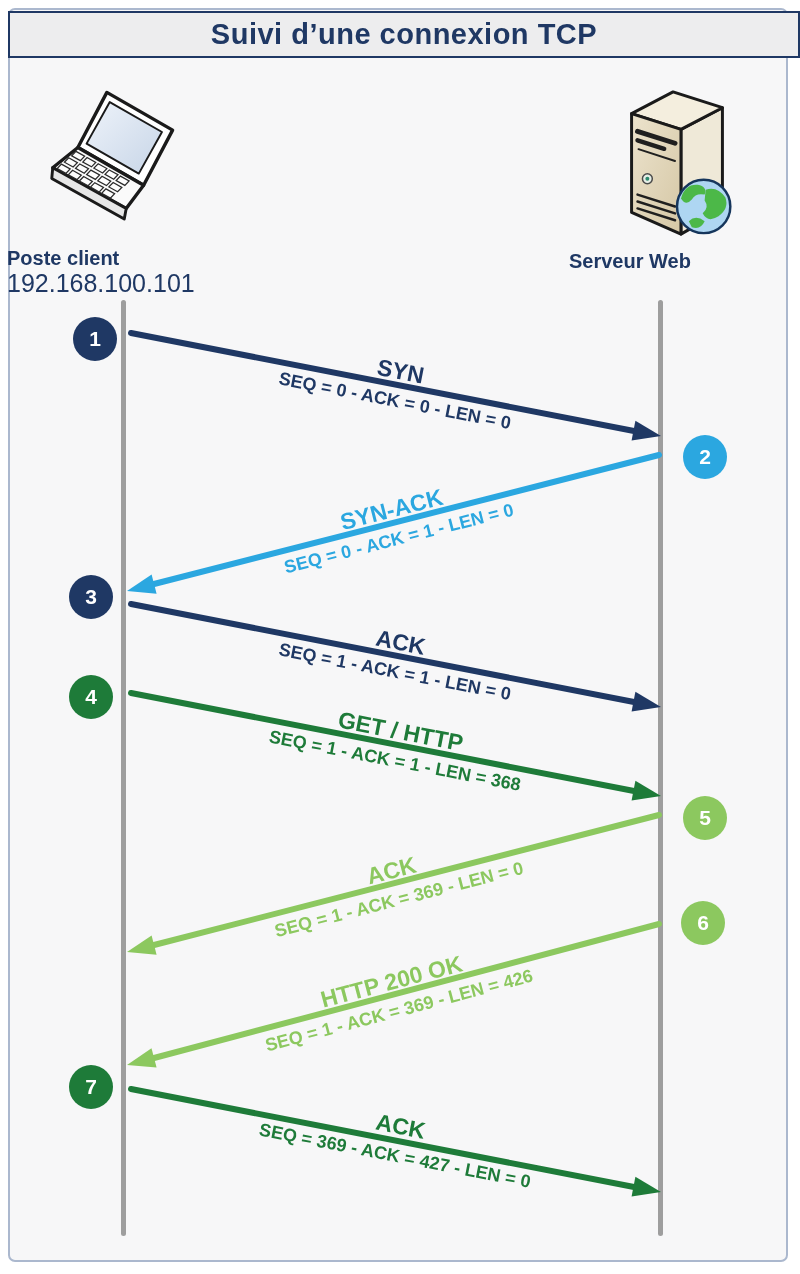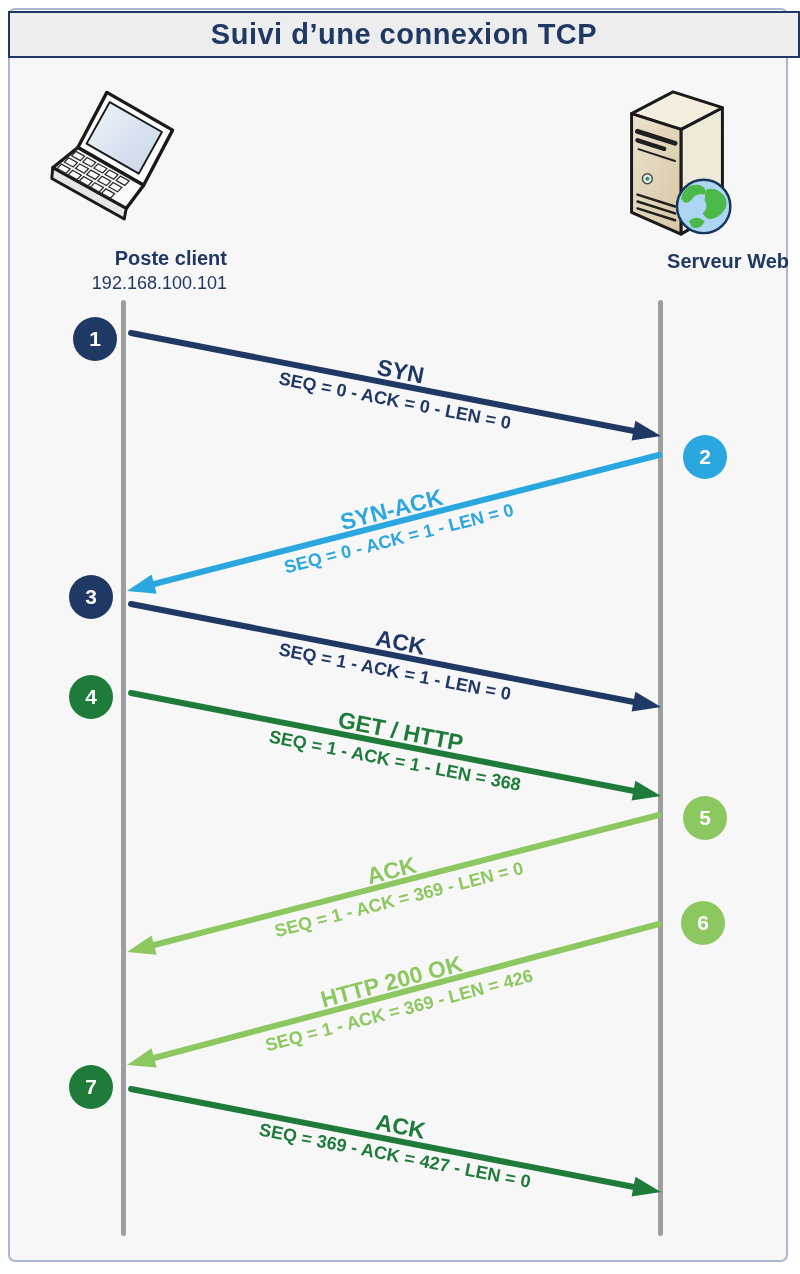--- a/index.html
+++ b/index.html
@@ -14,23 +14,23 @@
   }
   .title-box{
     position:absolute;left:8px;top:11px;width:792px;height:47px;
     background:var(--title_bg,#EDEDEE);border:2px solid var(--navy,#1F3864);
     box-sizing:border-box;display:flex;align-items:center;justify-content:center;
     z-index:5;
     font-weight:bold;
   }
   .title-box span{font-size:29px;color:var(--navy,#1F3864);letter-spacing:.5px;}
   .actor-icon{position:absolute;z-index:2;}
-  .actor-label{position:absolute;width:220px;text-align:right;z-index:2;color:var(--navy,#1F3864);}
+  .actor-label{position:absolute;width:220px;text-align:left;z-index:2;color:var(--navy,#1F3864);}
   .actor-name{font-size:20px;font-weight:bold;line-height:25px;}
-  .actor-ip{font-size:18px;line-height:24px;}
+  .actor-ip{font-size:25px;line-height:24px;}
   .lifeline{position:absolute;top:300px;width:5px;height:936px;border-radius:3px;z-index:1;}
   .arrow-layer{position:absolute;left:0;top:0;z-index:2;}
   .msg{
     position:absolute;width:400px;height:64px;display:flex;flex-direction:column;
     justify-content:center;align-items:center;gap:9px;z-index:3;pointer-events:none;
   }
   .msg .l1{font-size:23px;font-weight:bold;line-height:1;white-space:nowrap;}
   .msg .l2{font-size:18px;font-weight:bold;line-height:1;white-space:nowrap;}
   .badge{
     position:absolute;width:44px;height:44px;border-radius:50%;color:#fff;

